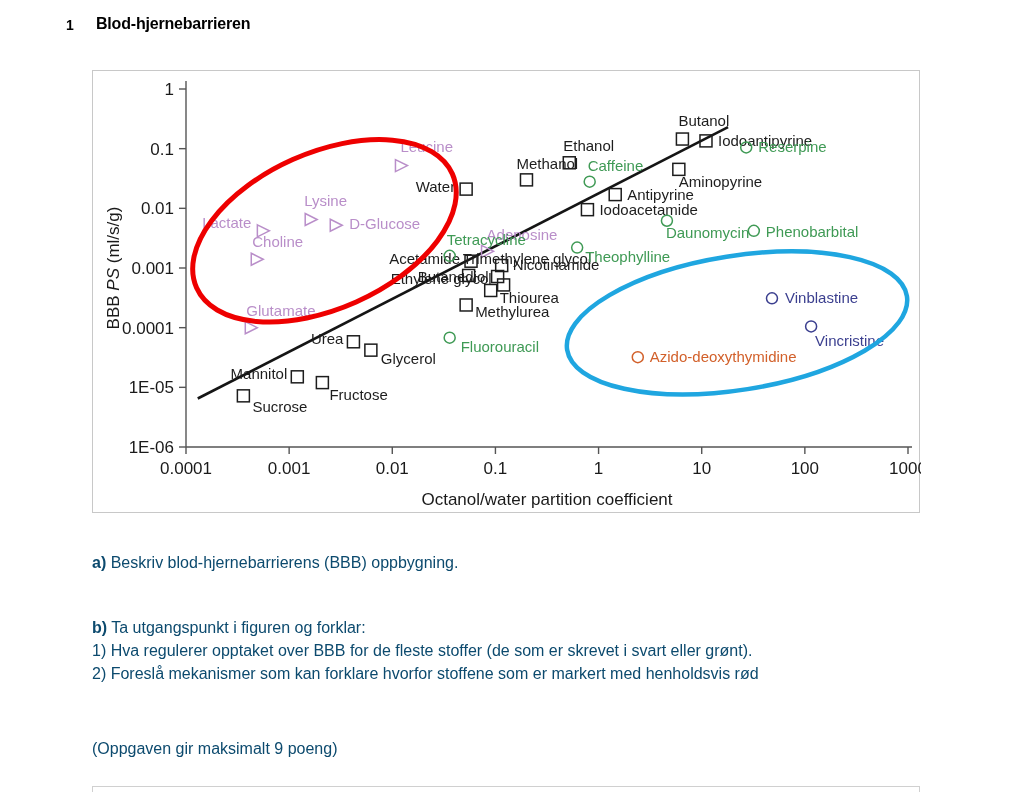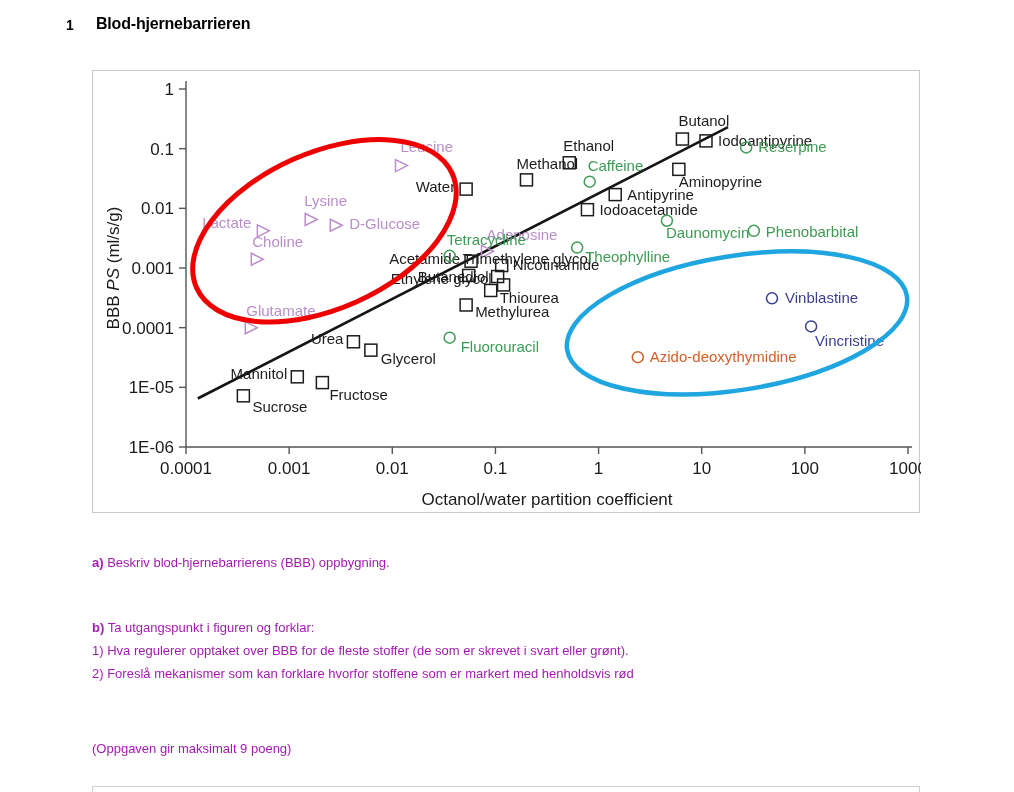--- a/index.html
+++ b/index.html
@@ -24,21 +24,21 @@
 
   
   .lbl{font-family:"Liberation Sans",sans-serif;font-size:15px;}
   .lbl.black{fill:#1d1d1d;}
   .lbl.green{fill:#3f9a55;}
   .lbl.purple{fill:#b98ec9;}
   .lbl.navy{fill:#3b3f8f;}
   .lbl.orange{fill:#d2602a;}
 
   
-  .btxt{position:absolute;font-size:13px;color:#a21caf;line-height:22px;white-space:nowrap;}
+  .btxt{position:absolute;font-size:16px;color:#0c4a6e;line-height:22px;white-space:nowrap;}
   .btxt b{font-weight:bold;}
   .answerbox{position:absolute;left:92px;top:786px;width:828px;height:40px;
              border:1px solid #d0d0d0;background:#fff;box-sizing:border-box;}
 </style>
 </head>
 <body>
 
 <div class="page">
 
   <div class="qnum">1</div>

